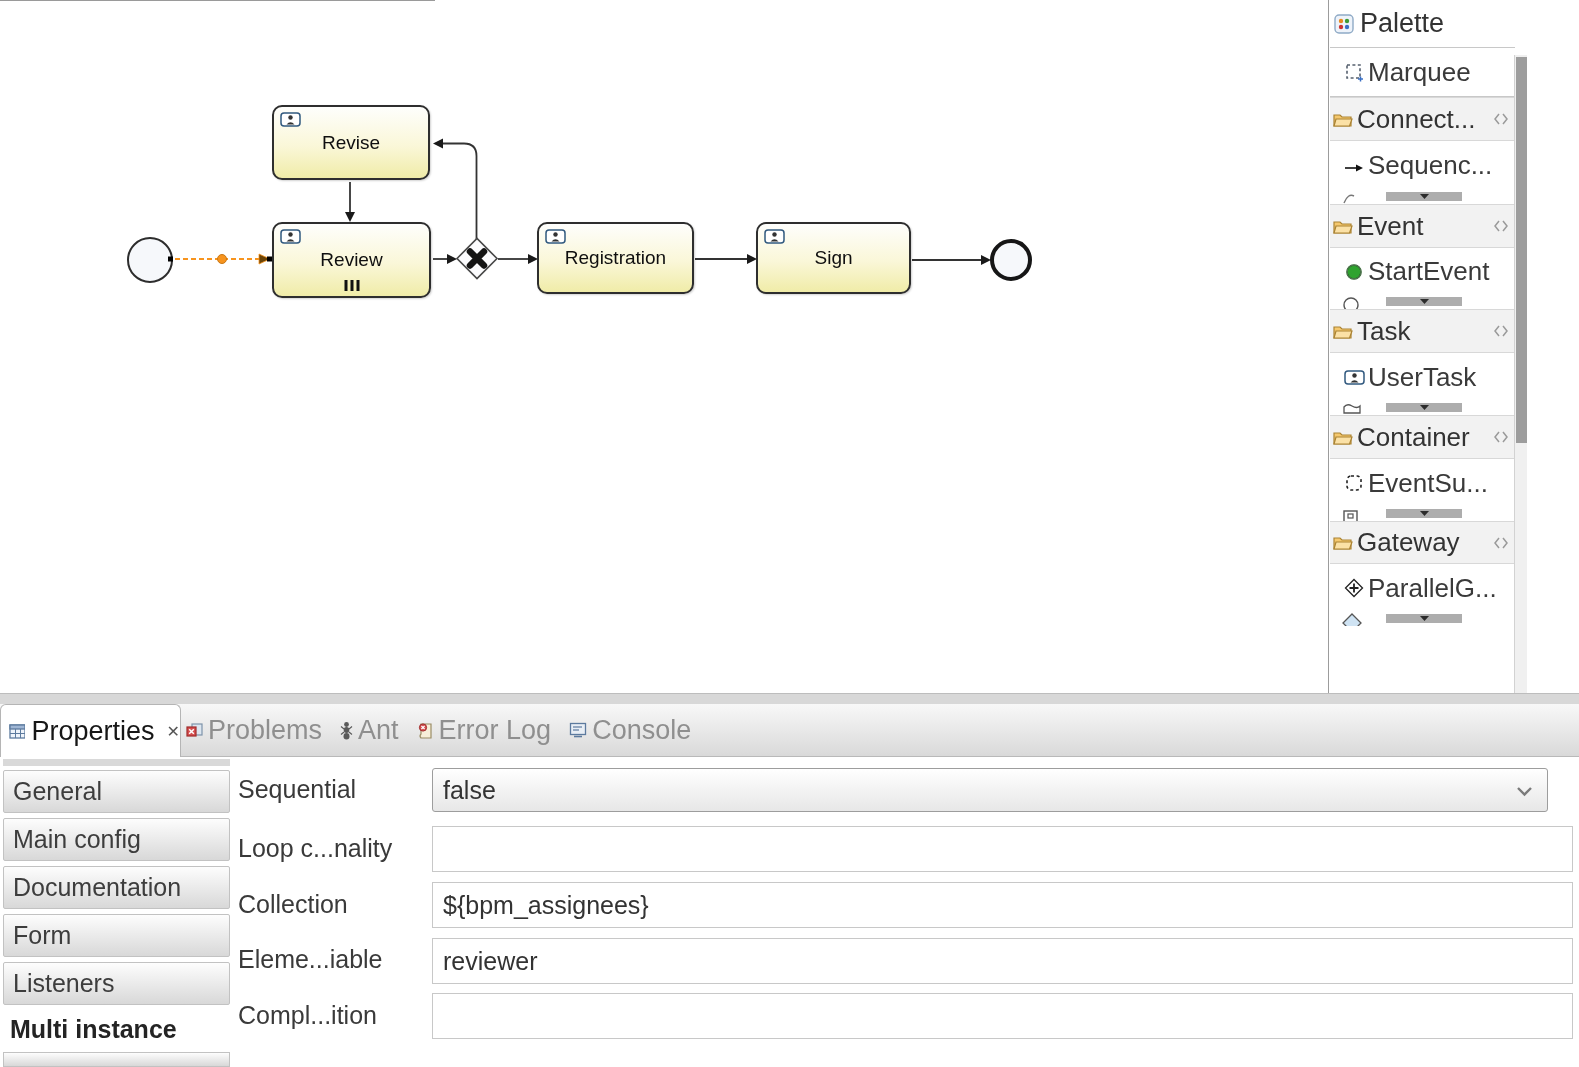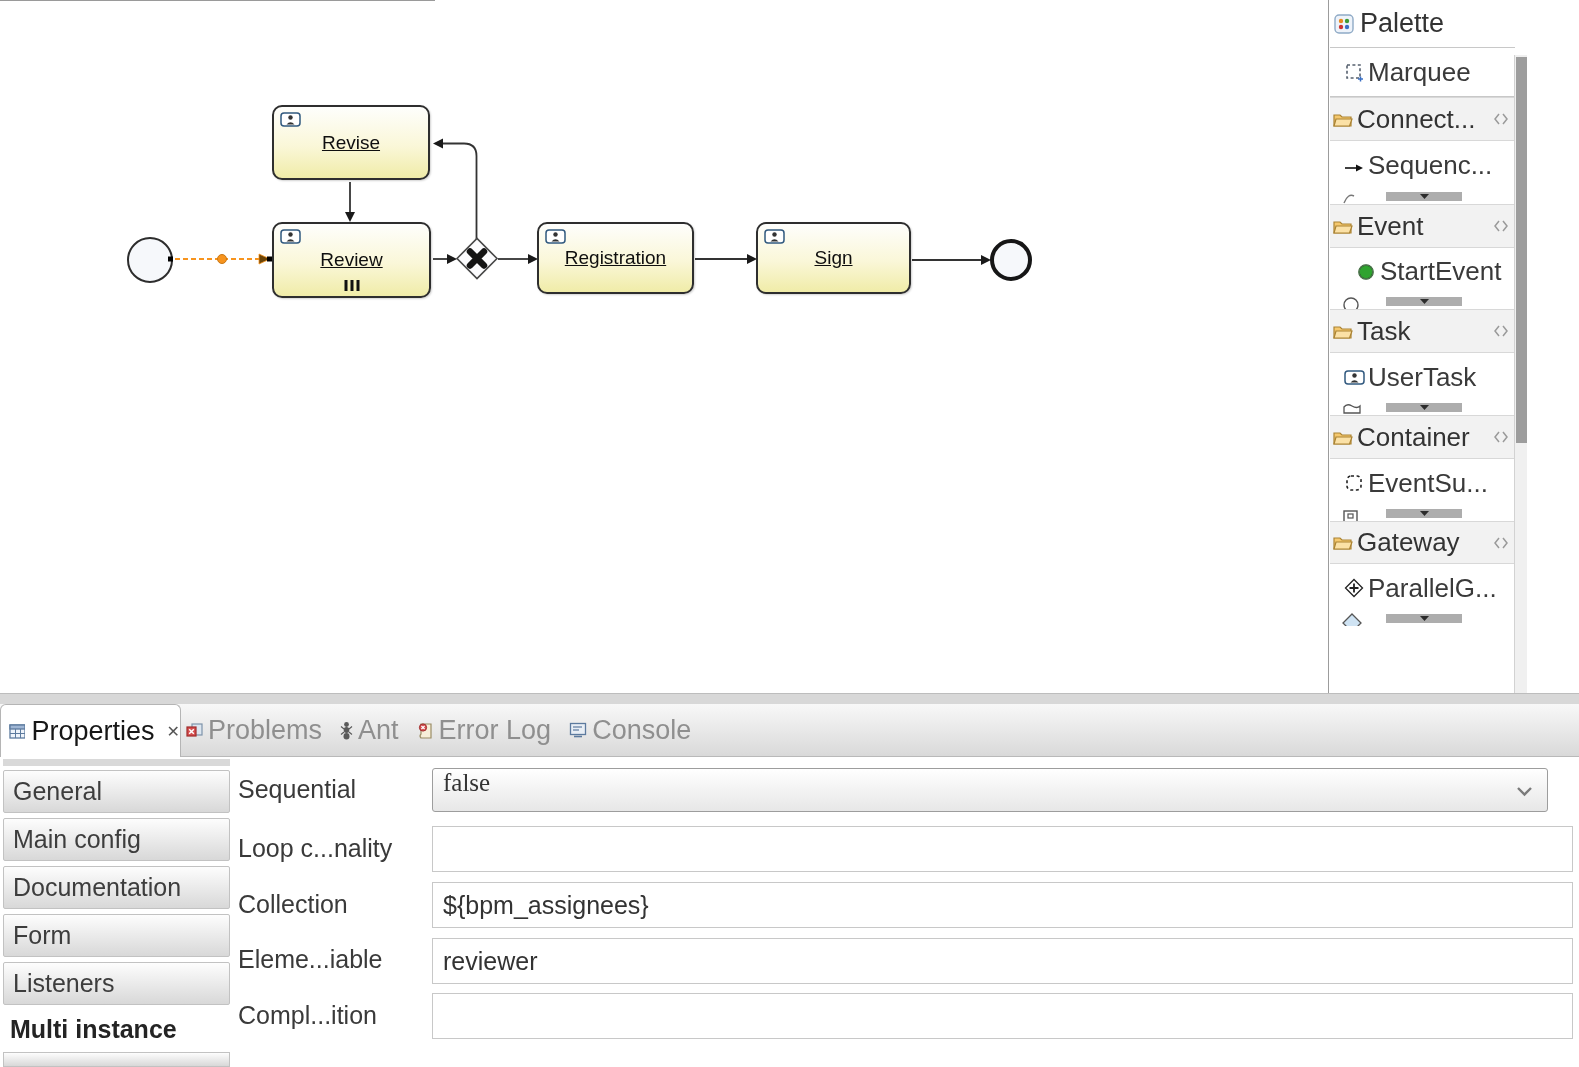--- a/index.html
+++ b/index.html
@@ -8,21 +8,21 @@
   #app { position:absolute; left:0; top:0; width:1579px; height:1067px; background:#fff; }
 
   
   .canvas { position:absolute; left:0; top:0; width:1380px; height:693px; background:#fff; overflow:hidden; }
   .canvas-topline { position:absolute; left:0; top:0; width:435px; height:1px; background:#9a9a9a; }
   .canvas-svg { position:absolute; left:0; top:0; }
   .task { position:absolute; border:2px solid #2e2e2e; border-radius:10px;
           background:linear-gradient(180deg,#fefefc 0%,#faf7d8 55%,#f0eca8 100%);
           box-shadow:1px 1px 2px rgba(0,0,0,0.18);
           display:flex; align-items:center; justify-content:center; }
-  .task .t-label { font-size:19px; color:#0f0f0f;text-decoration:underline; }
+  .task .t-label { font-size:19px; color:#0f0f0f; }
   .task .t-icon { position:absolute; left:6px; top:5px; }
   .t-revise { left:272px; top:105px; width:158px; height:75px; }
   .t-review { left:272px; top:222px; width:159px; height:76px; }
   .t-registration { left:537px; top:222px; width:157px; height:72px; }
   .t-sign { left:756px; top:222px; width:155px; height:72px; }
   .mi-marker { position:absolute; bottom:5px; left:50%; transform:translateX(-50%); display:flex; gap:3px; }
   .mi-marker i { display:block; width:3px; height:11px; background:#111; }
 
   
   .palette { position:absolute; left:1328px; top:0; width:199px; height:693px; background:#fff; border-left:1px solid #9c9c9c; }
@@ -67,21 +67,21 @@
   .side-active { position:absolute; left:3px; width:227px; height:38px; background:#fff; border:none;
                  display:flex; align-items:center; padding-left:7px; font-size:25px; font-weight:bold; color:#242424; }
   .side-strip-bottom { position:absolute; left:3px; top:295px; width:227px; height:15px;
                        background:linear-gradient(#fdfdfd,#d8d8d8); border:1px solid #c2c2c2; }
 
   .f-label { position:absolute; left:238px; height:32px; line-height:32px; font-size:25px; color:#3a3a3a; }
   .f-input { position:absolute; left:432px; width:1141px; height:46px; border:1px solid #c8c8c8; background:#fff;
              font-family:"Liberation Sans", sans-serif; font-size:25px; color:#333; padding-left:10px; }
   .combo { position:absolute; left:432px; top:11px; width:1116px; height:44px;
            background:linear-gradient(#ffffff,#e7e7e7); border:1px solid #9d9d9d; border-radius:3px;
-           display:flex; align-items:flex-start; padding-left:10px; font-size:25px; color:#333;font-family:Liberation Serif, serif; }
+           display:flex; align-items:center; padding-left:10px; font-size:25px; color:#333; }
   .combo .chev { position:absolute; right:14px; top:17px; }
 </style>
 </head>
 <body>
 
 <div id="app">
 
   <div class="canvas">
     <div class="canvas-topline"></div>
 
@@ -238,21 +238,21 @@
       <div class="p-hdr">
         <svg width="20" height="17">
           <path d="M1,4 L7,4 L9,6 L18,6 L18,15 L1,15 Z" fill="#f5c86e" stroke="#ab8332" stroke-width="1.2"></path>
           <path d="M3,8 L19,8 L16.5,15 L1,15 Z" fill="#fbe1a6" stroke="#ab8332" stroke-width="1.2"></path>
         </svg>
         <span class="h-label">Event</span>
         <svg class="h-collapse" width="16" height="14">
           <path d="M6,2 L2,7 L6,12 M10,2 L14,7 L10,12" fill="none" stroke="#9a9a9a" stroke-width="1.5"></path>
         </svg>
       </div>
-      <div class="p-item" style="height:47px;margin-left:12px;">
+      <div class="p-item" style="height:47px;">
         <span class="p-ico">
           <svg width="18" height="18">
               <circle cx="9" cy="9" r="7" fill="#2fa32f" stroke="#1d5e1d" stroke-width="1.6"></circle>
               <circle cx="9" cy="9" r="7" fill="none" stroke="#888" stroke-width="0.6"></circle>
             </svg>
         </span>
         <span class="p-label">StartEvent</span>
       </div>
       <div class="scrollrow">
         <svg class="frag" width="18" height="14">

